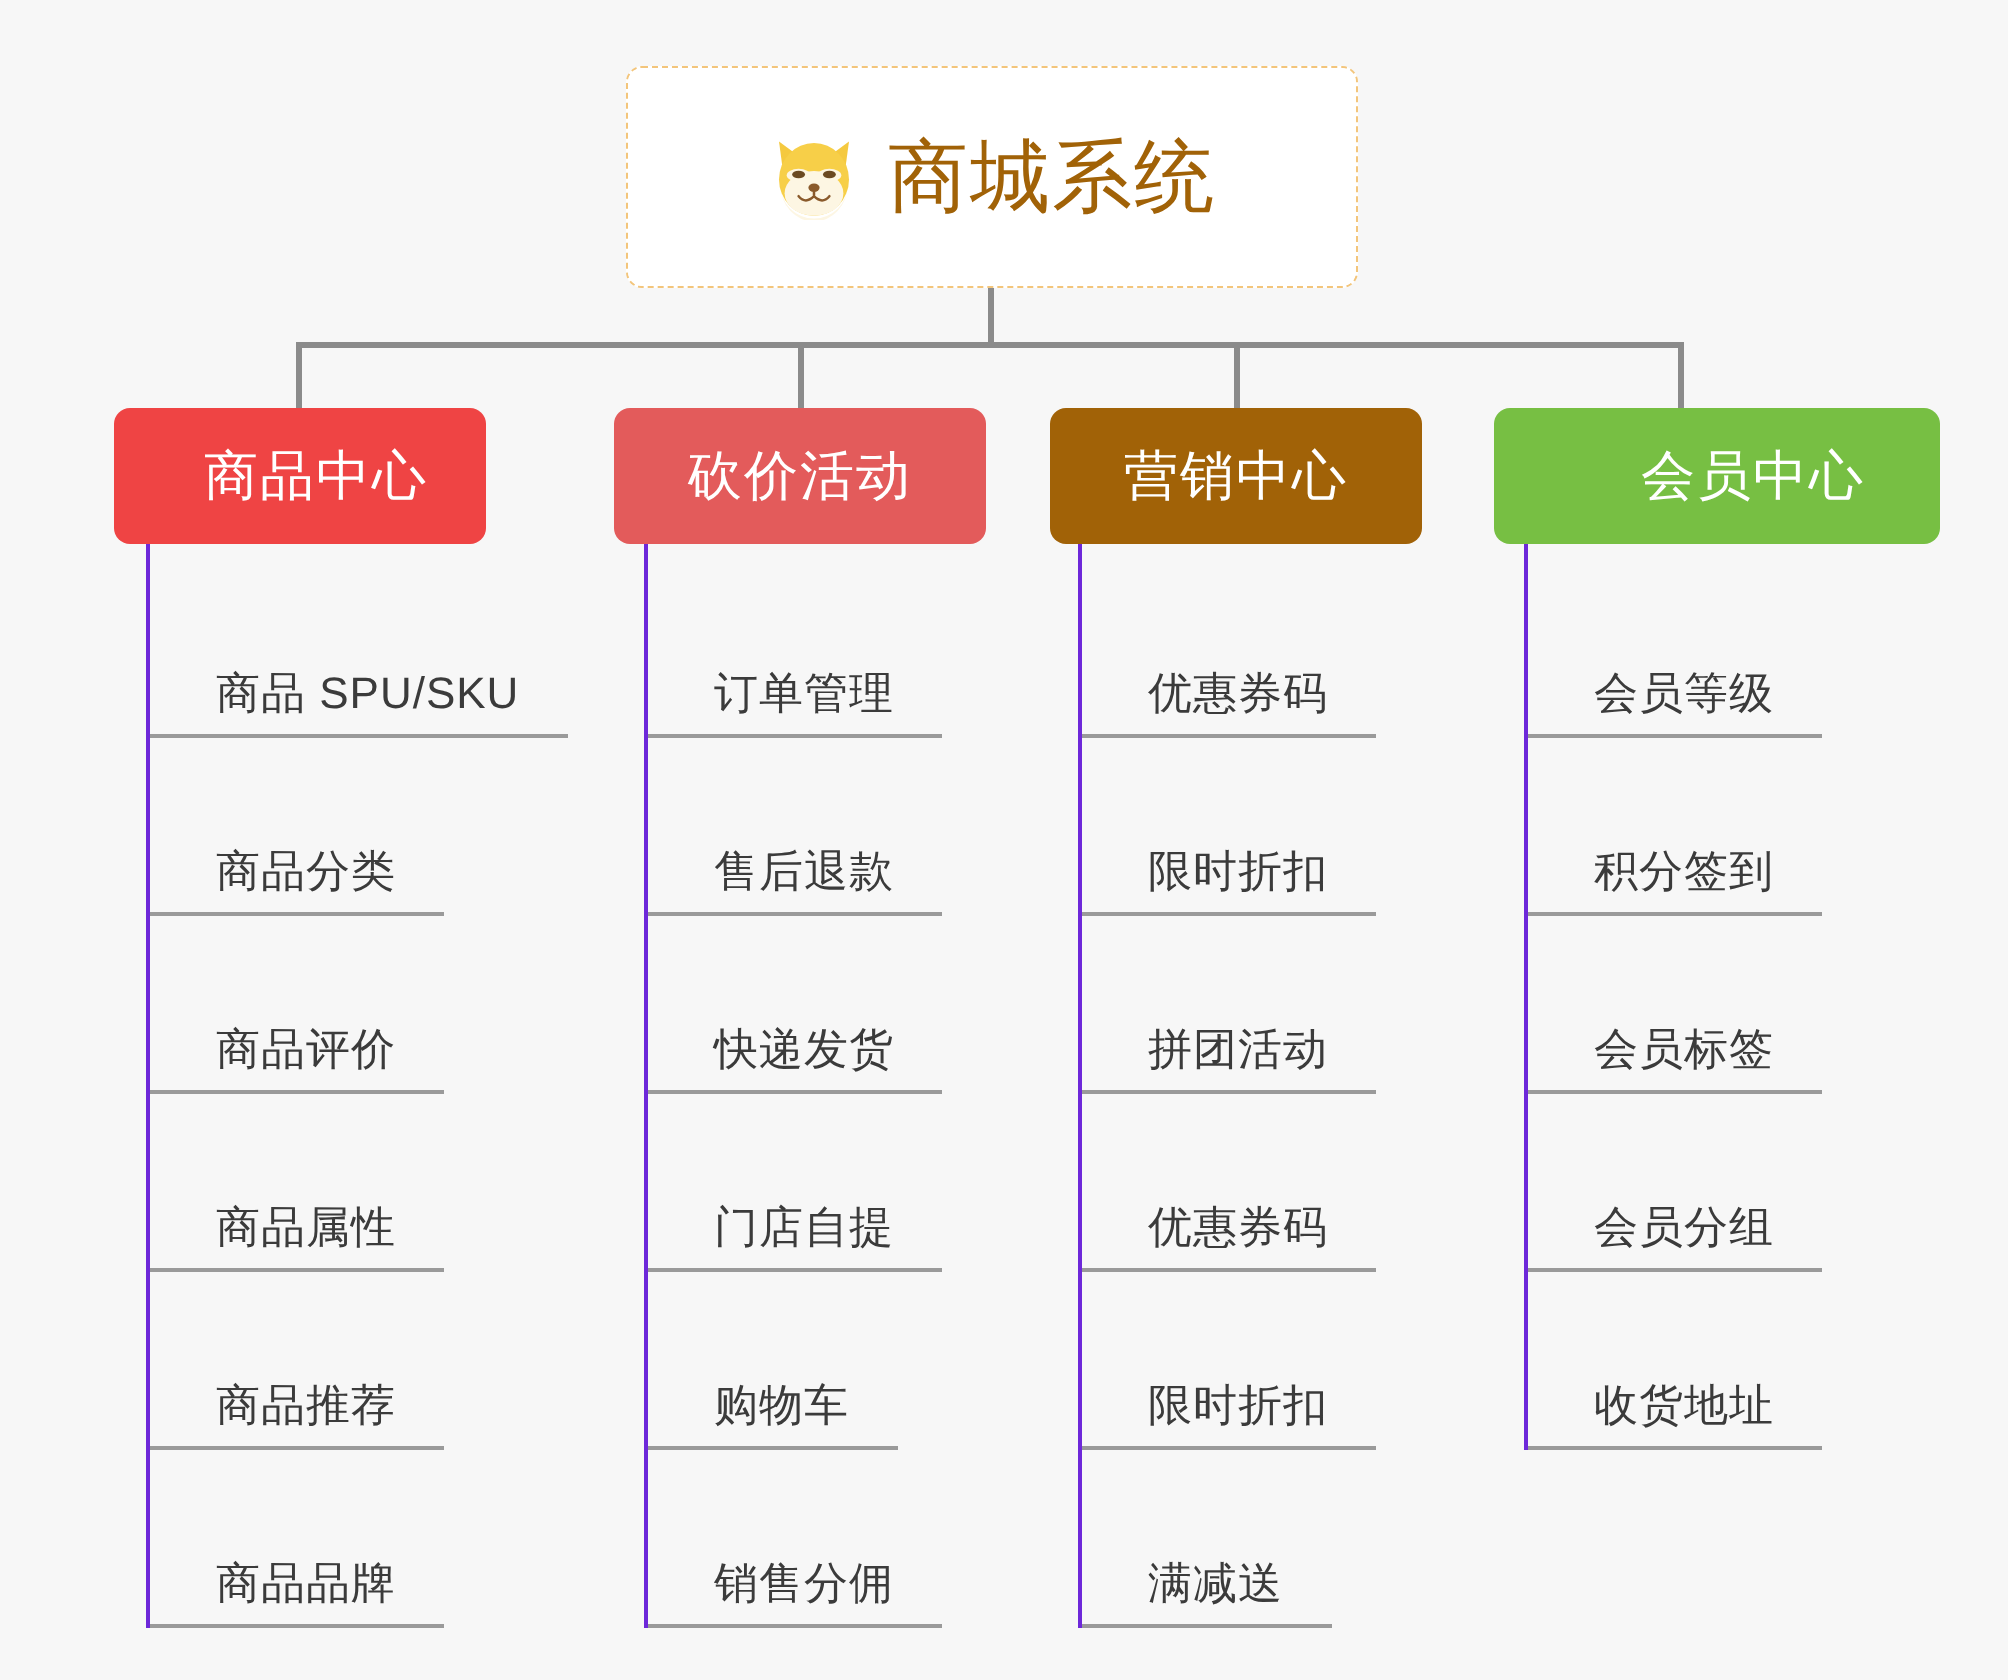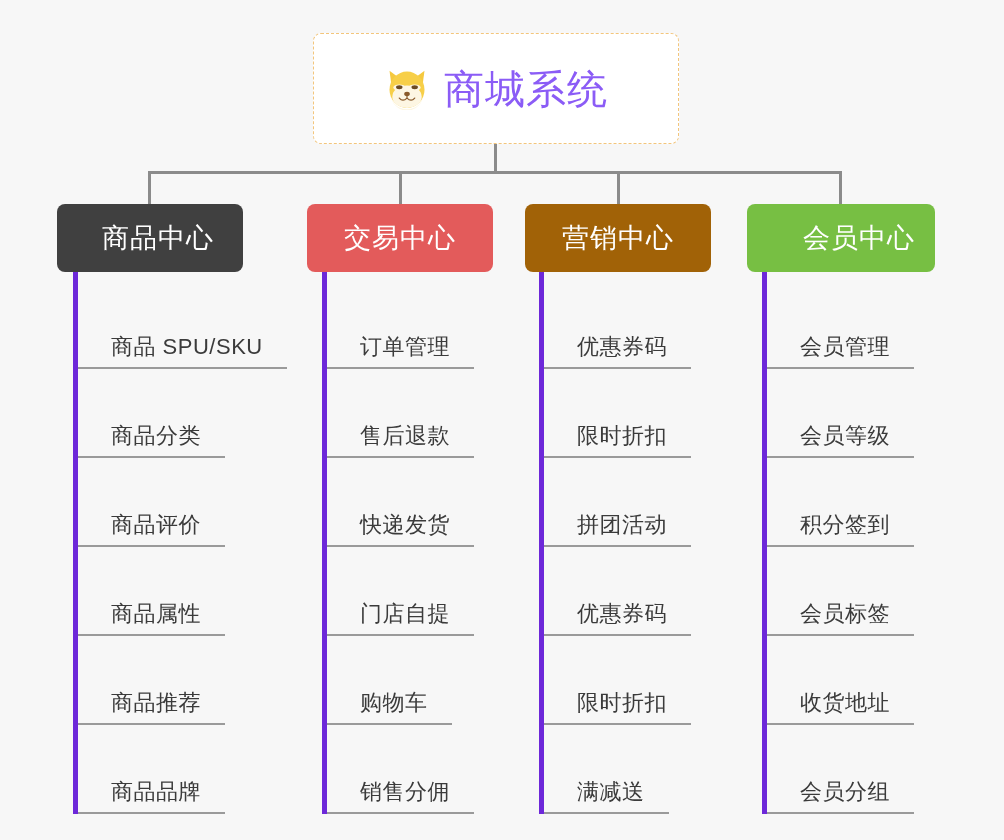--- a/index.html
+++ b/index.html
@@ -98,27 +98,27 @@
     justify-content: center;
     color: #ffffff;
     font-size: 27px;
     letter-spacing: 1px;
     white-space: nowrap;
     font-weight: 400;
   }
   .col-1 .cat-header { width: 186px; background: #4a89f3; }
   .col-2 .cat-header { width: 186px; background: #e35b5b; }
   .col-3 .cat-header { width: 186px; background: #eeb040; }
-  .col-4 .cat-header { width: 188px; background: #77bf43; padding-left: 36px; }
+  .col-4 .cat-header { width: 223px; background: #77bf43; padding-left: 36px; }
 
   
   .leaf-list {
     position: relative;
     margin-left: 16px;
-    border-left: 5px solid #6d28d9;
+    border-left: 2px solid #6d28d9;
     padding-top: 8px;
   }
   .col-1 .leaf-list { margin-left: 16px; }
   .col-2 .leaf-list { margin-left: 15px; }
   .col-3 .leaf-list { margin-left: 14px; }
   .col-4 .leaf-list { margin-left: 15px; }
 
   .leaf-item {
     height: 89px;
     display: flex;
@@ -158,32 +158,32 @@
       <ellipse cx="21" cy="28" rx="8.5" ry="4.6" fill="#fdf6e3"></ellipse>
       <ellipse cx="43" cy="28" rx="8.5" ry="4.6" fill="#fdf6e3"></ellipse>
 
       <ellipse cx="21" cy="27.5" rx="4.6" ry="2.7" fill="#6b4a22"></ellipse>
       <ellipse cx="43" cy="27.5" rx="4.6" ry="2.7" fill="#6b4a22"></ellipse>
 
       <ellipse cx="32" cy="37" rx="4" ry="3" fill="#8a5a2b"></ellipse>
 
       <path d="M32 40 v3 M32 43 q-6 6 -11 0 M32 43 q6 6 11 0" stroke="#8a5a2b" stroke-width="1.8" fill="none" stroke-linecap="round"></path>
     </svg>
-    <div class="root-title" style="color: #8b5cf6;">商城系统</div>
+    <div class="root-title" style="color: #a16207;">商城系统</div>
   </div>
 
   <div class="conn conn-stem" style="background: rgb(139, 139, 139);"></div>
   <div class="conn conn-bus" style="background: rgb(139, 139, 139);"></div>
   <div class="conn conn-drop conn-drop-1" style="background: rgb(139, 139, 139);"></div>
   <div class="conn conn-drop conn-drop-2" style="background: rgb(139, 139, 139);"></div>
   <div class="conn conn-drop conn-drop-3" style="background: rgb(139, 139, 139);"></div>
   <div class="conn conn-drop conn-drop-4" style="background: rgb(139, 139, 139);"></div>
 
   <div class="column col-1">
-    <div class="cat-header" style="background: #404040; padding-left: 16px;">商品中心</div>
+    <div class="cat-header" style="background: #ef4444; padding-left: 16px;">商品中心</div>
     <div class="leaf-list">
       <div class="leaf-item">
           <span class="leaf-text">商品 SPU/SKU</span>
         </div>
       <div class="leaf-item">
           <span class="leaf-text">商品分类</span>
         </div>
       <div class="leaf-item">
           <span class="leaf-text">商品评价</span>
         </div>
@@ -193,21 +193,21 @@
       <div class="leaf-item">
           <span class="leaf-text">商品推荐</span>
         </div>
       <div class="leaf-item">
           <span class="leaf-text">商品品牌</span>
         </div>
     </div>
   </div>
 
   <div class="column col-2">
-    <div class="cat-header" style="background: rgb(227, 91, 91);">交易中心</div>
+    <div class="cat-header" style="background: rgb(227, 91, 91);">砍价活动</div>
     <div class="leaf-list">
       <div class="leaf-item">
           <span class="leaf-text">订单管理</span>
         </div>
       <div class="leaf-item">
           <span class="leaf-text">售后退款</span>
         </div>
       <div class="leaf-item">
           <span class="leaf-text">快递发货</span>
         </div>
@@ -244,33 +244,30 @@
       <div class="leaf-item">
           <span class="leaf-text">满减送</span>
         </div>
     </div>
   </div>
 
   <div class="column col-4">
     <div class="cat-header" style="background: rgb(119, 191, 67);">会员中心</div>
     <div class="leaf-list">
       <div class="leaf-item">
-          <span class="leaf-text">会员管理</span>
-        </div>
-      <div class="leaf-item">
           <span class="leaf-text">会员等级</span>
         </div>
       <div class="leaf-item">
           <span class="leaf-text">积分签到</span>
         </div>
       <div class="leaf-item">
           <span class="leaf-text">会员标签</span>
         </div>
       <div class="leaf-item">
+          <span class="leaf-text">会员分组</span>
+        </div>
+      <div class="leaf-item">
           <span class="leaf-text">收货地址</span>
         </div>
-      <div class="leaf-item">
-          <span class="leaf-text">会员分组</span>
-        </div>
     </div>
   </div>
 
 </div>
 
 </body></html>

